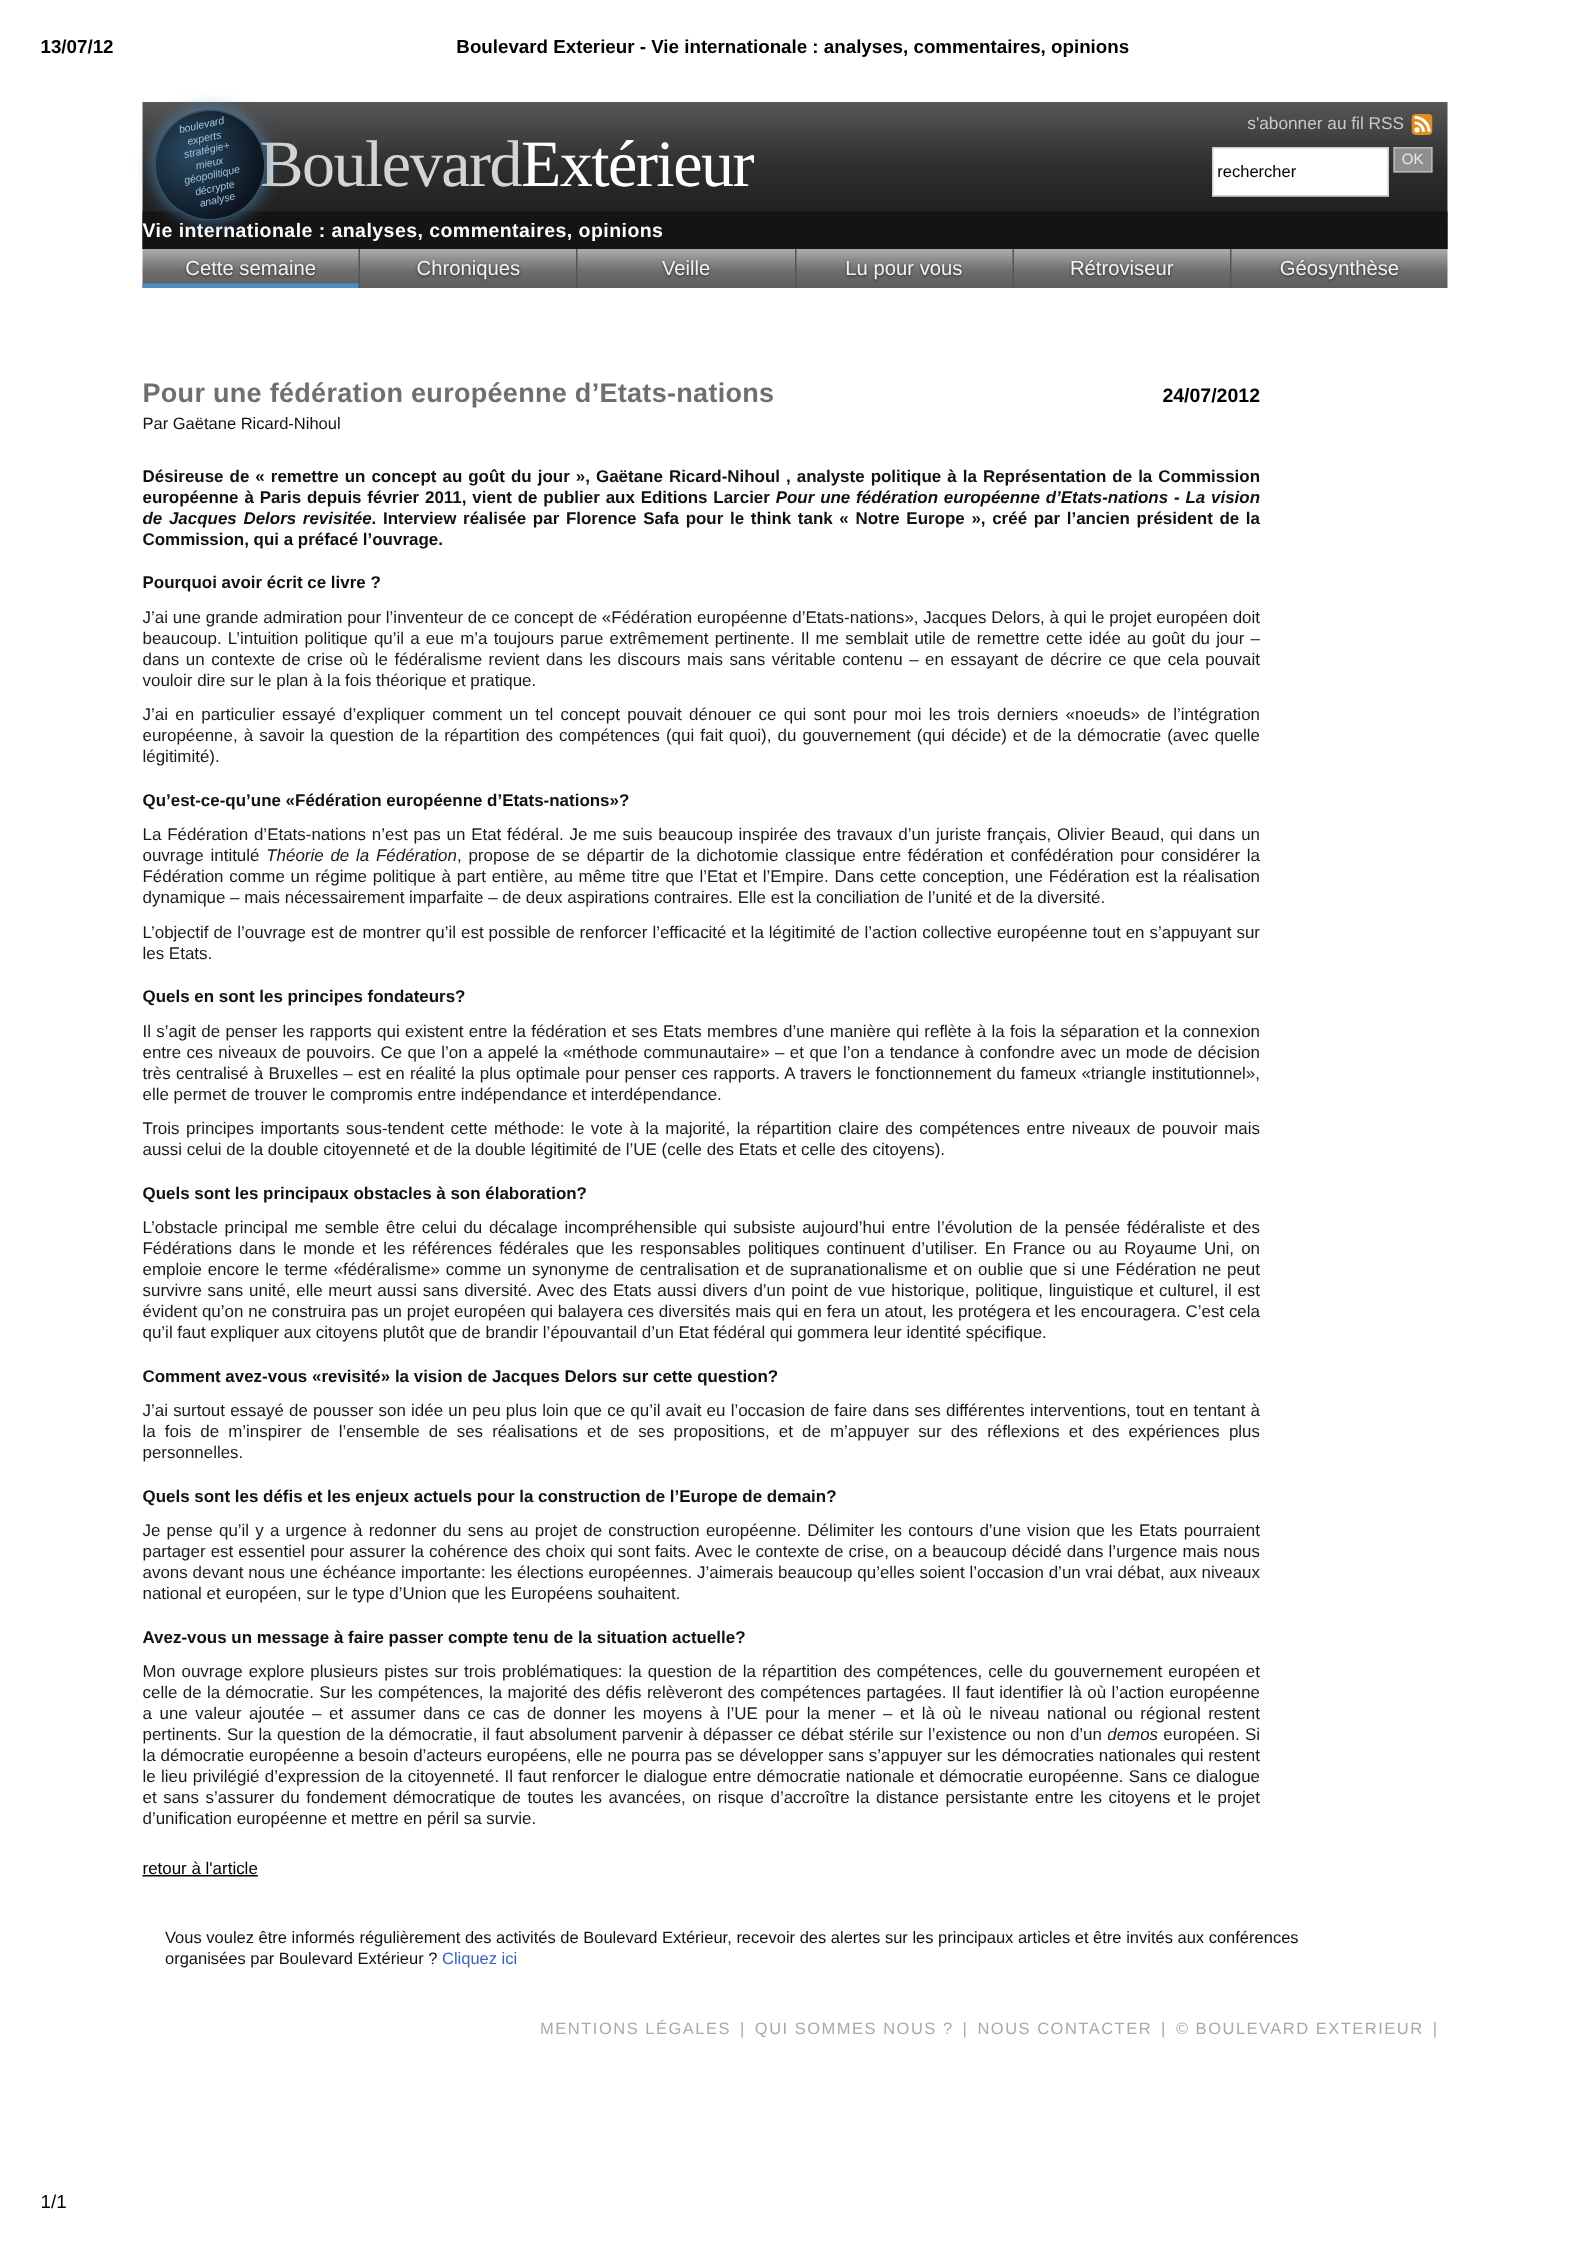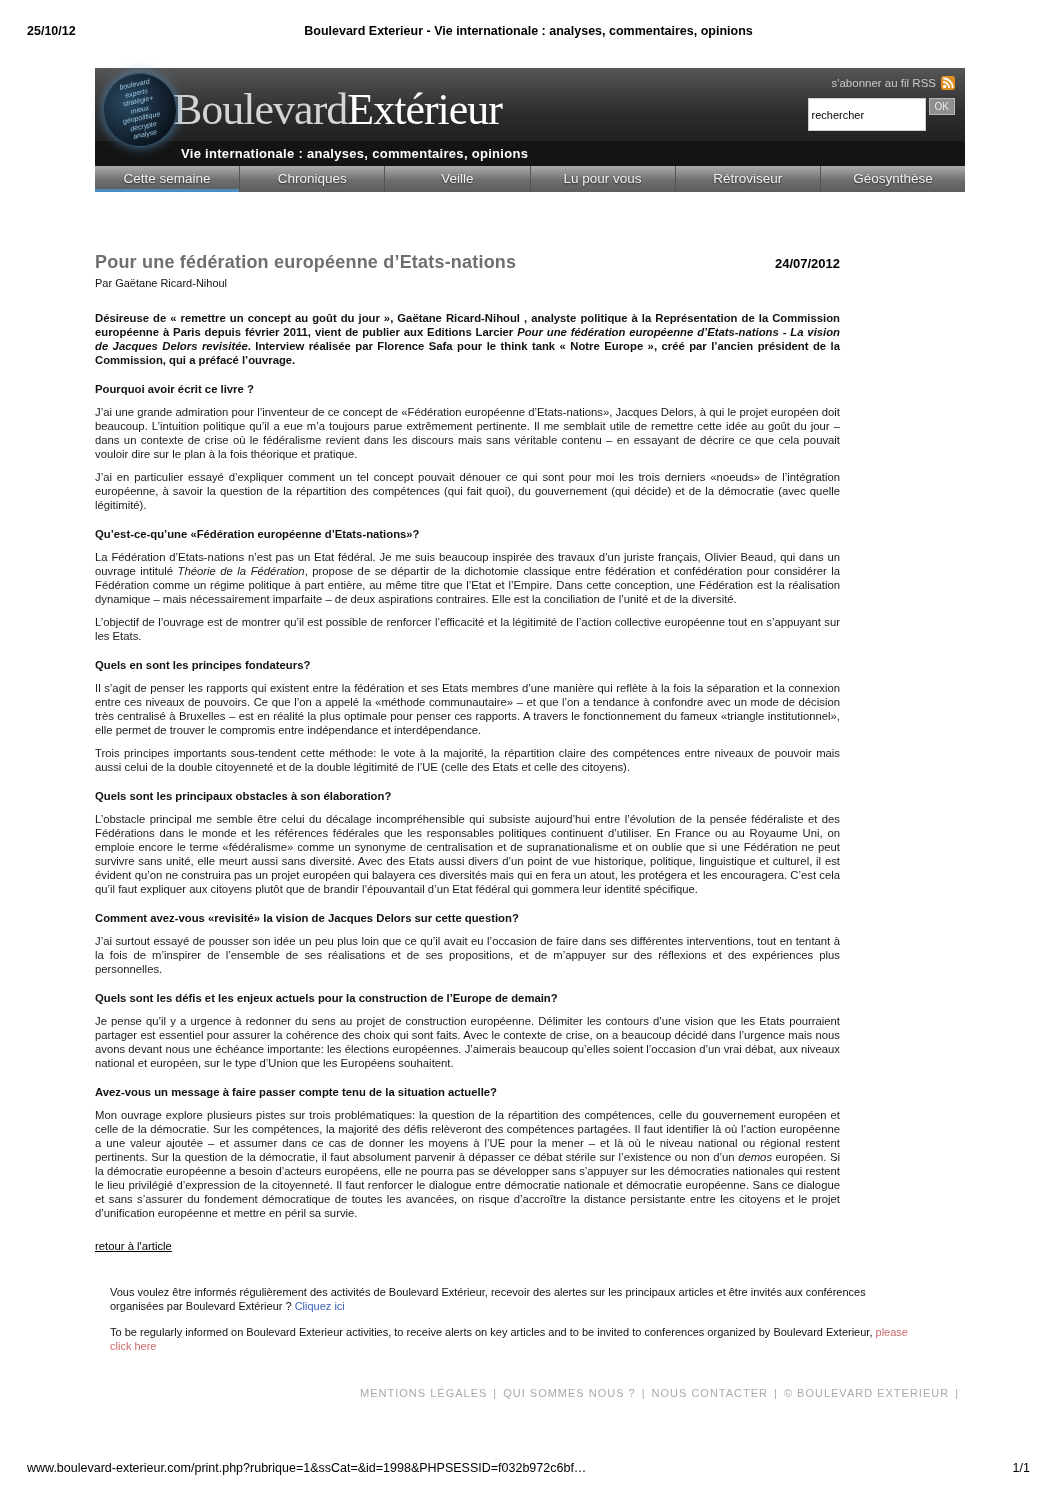--- a/index.html
+++ b/index.html
@@ -27,21 +27,21 @@
     transform:rotate(-12deg); overflow:hidden; z-index:2;
   }
   .badge span { font-size:7px; font-style:italic; color:#9cc4e0; line-height:8.5px; white-space:nowrap; }
   .logo { position:absolute; left:78px; top:18px; font-size:44px; letter-spacing:-1px; line-height:48px; white-space:nowrap; cursor:pointer;font-family:Liberation Serif, serif; }
   .logo .l1 { color:#d4d4d4; }
   .logo .l2 { color:#ffffff; }
   .rss-row { position:absolute; top:8px; right:10px; display:flex; align-items:center; gap:5px; color:#c9c9c9; font-size:11.5px; cursor:pointer; }
   .search-row { position:absolute; top:30px; right:10px; display:flex; gap:3px; }
   .search-row input { width:118px; height:33px; border:1px solid #cfcfcf; background:#fff; color:#000; font-size:11px; padding:0 3px; font-family:"Liberation Sans", sans-serif; }
   .search-row button { height:17px; font-size:10px; background:#8f8f8f; color:#e9e9e9; border:1px solid #b8b8b8; padding:0 5px; font-family:"Liberation Sans", sans-serif; cursor:pointer; }
-  .tagline { position:absolute; left:0; right:0; bottom:0; height:25px; line-height:25px; background:#141414; color:#ffffff; font-size:13px; font-weight:bold; padding-left:86px; letter-spacing:.3px; }
+  .tagline { position:absolute; left:0; right:0; bottom:0; height:25px; line-height:25px; background:#141414; color:#ffffff; font-size:13px; font-weight:bold; letter-spacing:.3px; }
 
   
   .nav { display:flex; height:26px; background:linear-gradient(180deg,#acacac,#6f6f6f 55%,#5c5c5c); }
   .nav-item { flex:1; text-align:center; line-height:26px; color:#f3f3f3; font-size:13.5px; text-shadow:0 1px 2px rgba(0,0,0,.65); border-left:1px solid #555; position:relative; cursor:pointer; }
   .nav-item:first-child { border-left:none; }
   .nav-item.active::after { content:""; position:absolute; left:0; right:0; bottom:0; height:3px; background:#4e8cc2; }
 
   
   .content { position:absolute; top:252px; left:95px; width:870px; }
   .title-row { width:745px; display:flex; justify-content:space-between; align-items:baseline; }
@@ -63,21 +63,21 @@
   .link-red { color:#cb6a6a; cursor:pointer; }
 
   .footer-menu { margin-top:34px; width:870px; text-align:right; color:#a9a9a9; font-size:11px; letter-spacing:1px; }
   .footer-menu .fm-item { cursor:pointer; }
   .footer-menu .fm-sep { margin:0 6px; }
 </style>
 </head>
 <body>
 
 <div class="print-header">
-  <span>25/10/12</span>
+  <span>13/07/12</span>
   <span class="ph-title">Boulevard Exterieur - Vie internationale : analyses, commentaires, opinions</span>
 </div>
 
 <div class="site">
   <div class="banner">
     <div class="badge">
       <span>boulevard</span>
       <span>experts</span>
       <span>stratégie+</span>
       <span>mieux</span>
@@ -157,24 +157,22 @@
 
   <section>
     <h2 class="q">Avez-vous un message à faire passer compte tenu de la situation actuelle?</h2>
     <p class="bp"><span>Mon ouvrage explore plusieurs pistes sur trois problématiques: la question de la répartition des compétences, celle du gouvernement européen et celle de la démocratie. Sur les compétences, la majorité des défis relèveront des compétences partagées. Il faut identifier là où l’action européenne a une valeur ajoutée – et assumer dans ce cas de donner les moyens à l’UE pour la mener – et là où le niveau national ou régional restent pertinents. Sur la question de la démocratie, il faut absolument parvenir à dépasser ce débat stérile sur l’existence ou non d’un </span><em>demos</em><span> européen. Si la démocratie européenne a besoin d’acteurs européens, elle ne pourra pas se développer sans s’appuyer sur les démocraties nationales qui restent le lieu privilégié d’expression de la citoyenneté. Il faut renforcer le dialogue entre démocratie nationale et démocratie européenne. Sans ce dialogue et sans s’assurer du fondement démocratique de toutes les avancées, on risque d’accroître la distance persistante entre les citoyens et le projet d’unification européenne et mettre en péril sa survie.</span></p>
   </section>
 
   <p class="back"><a>retour à l'article</a></p>
 
   <div class="notices">
     <p class="notice"><span>Vous voulez être informés régulièrement des activités de Boulevard Extérieur, recevoir des alertes sur les principaux articles et être invités aux conférences organisées par Boulevard Extérieur ? </span><a class="link-blue">Cliquez ici</a></p>
-    <p class="notice"><span>To be regularly informed on Boulevard Exterieur activities, to receive alerts on key articles and to be invited to conferences organized by Boulevard Exterieur, </span><a class="link-red">please click here</a></p>
   </div>
 
   <div class="footer-menu">
     <span class="fm-item">MENTIONS LÉGALES</span><span class="fm-sep">|</span><span class="fm-item">QUI SOMMES NOUS ?</span><span class="fm-sep">|</span><span class="fm-item">NOUS CONTACTER</span><span class="fm-sep">|</span><span class="fm-item">© BOULEVARD EXTERIEUR</span><span class="fm-sep">|</span>
   </div>
 </div>
 
 <div class="print-footer">
-  <span>www.boulevard-exterieur.com/print.php?rubrique=1&amp;ssCat=&amp;id=1998&amp;PHPSESSID=f032b972c6bf…</span>
   <span>1/1</span>
 </div>
 
 </body></html>

